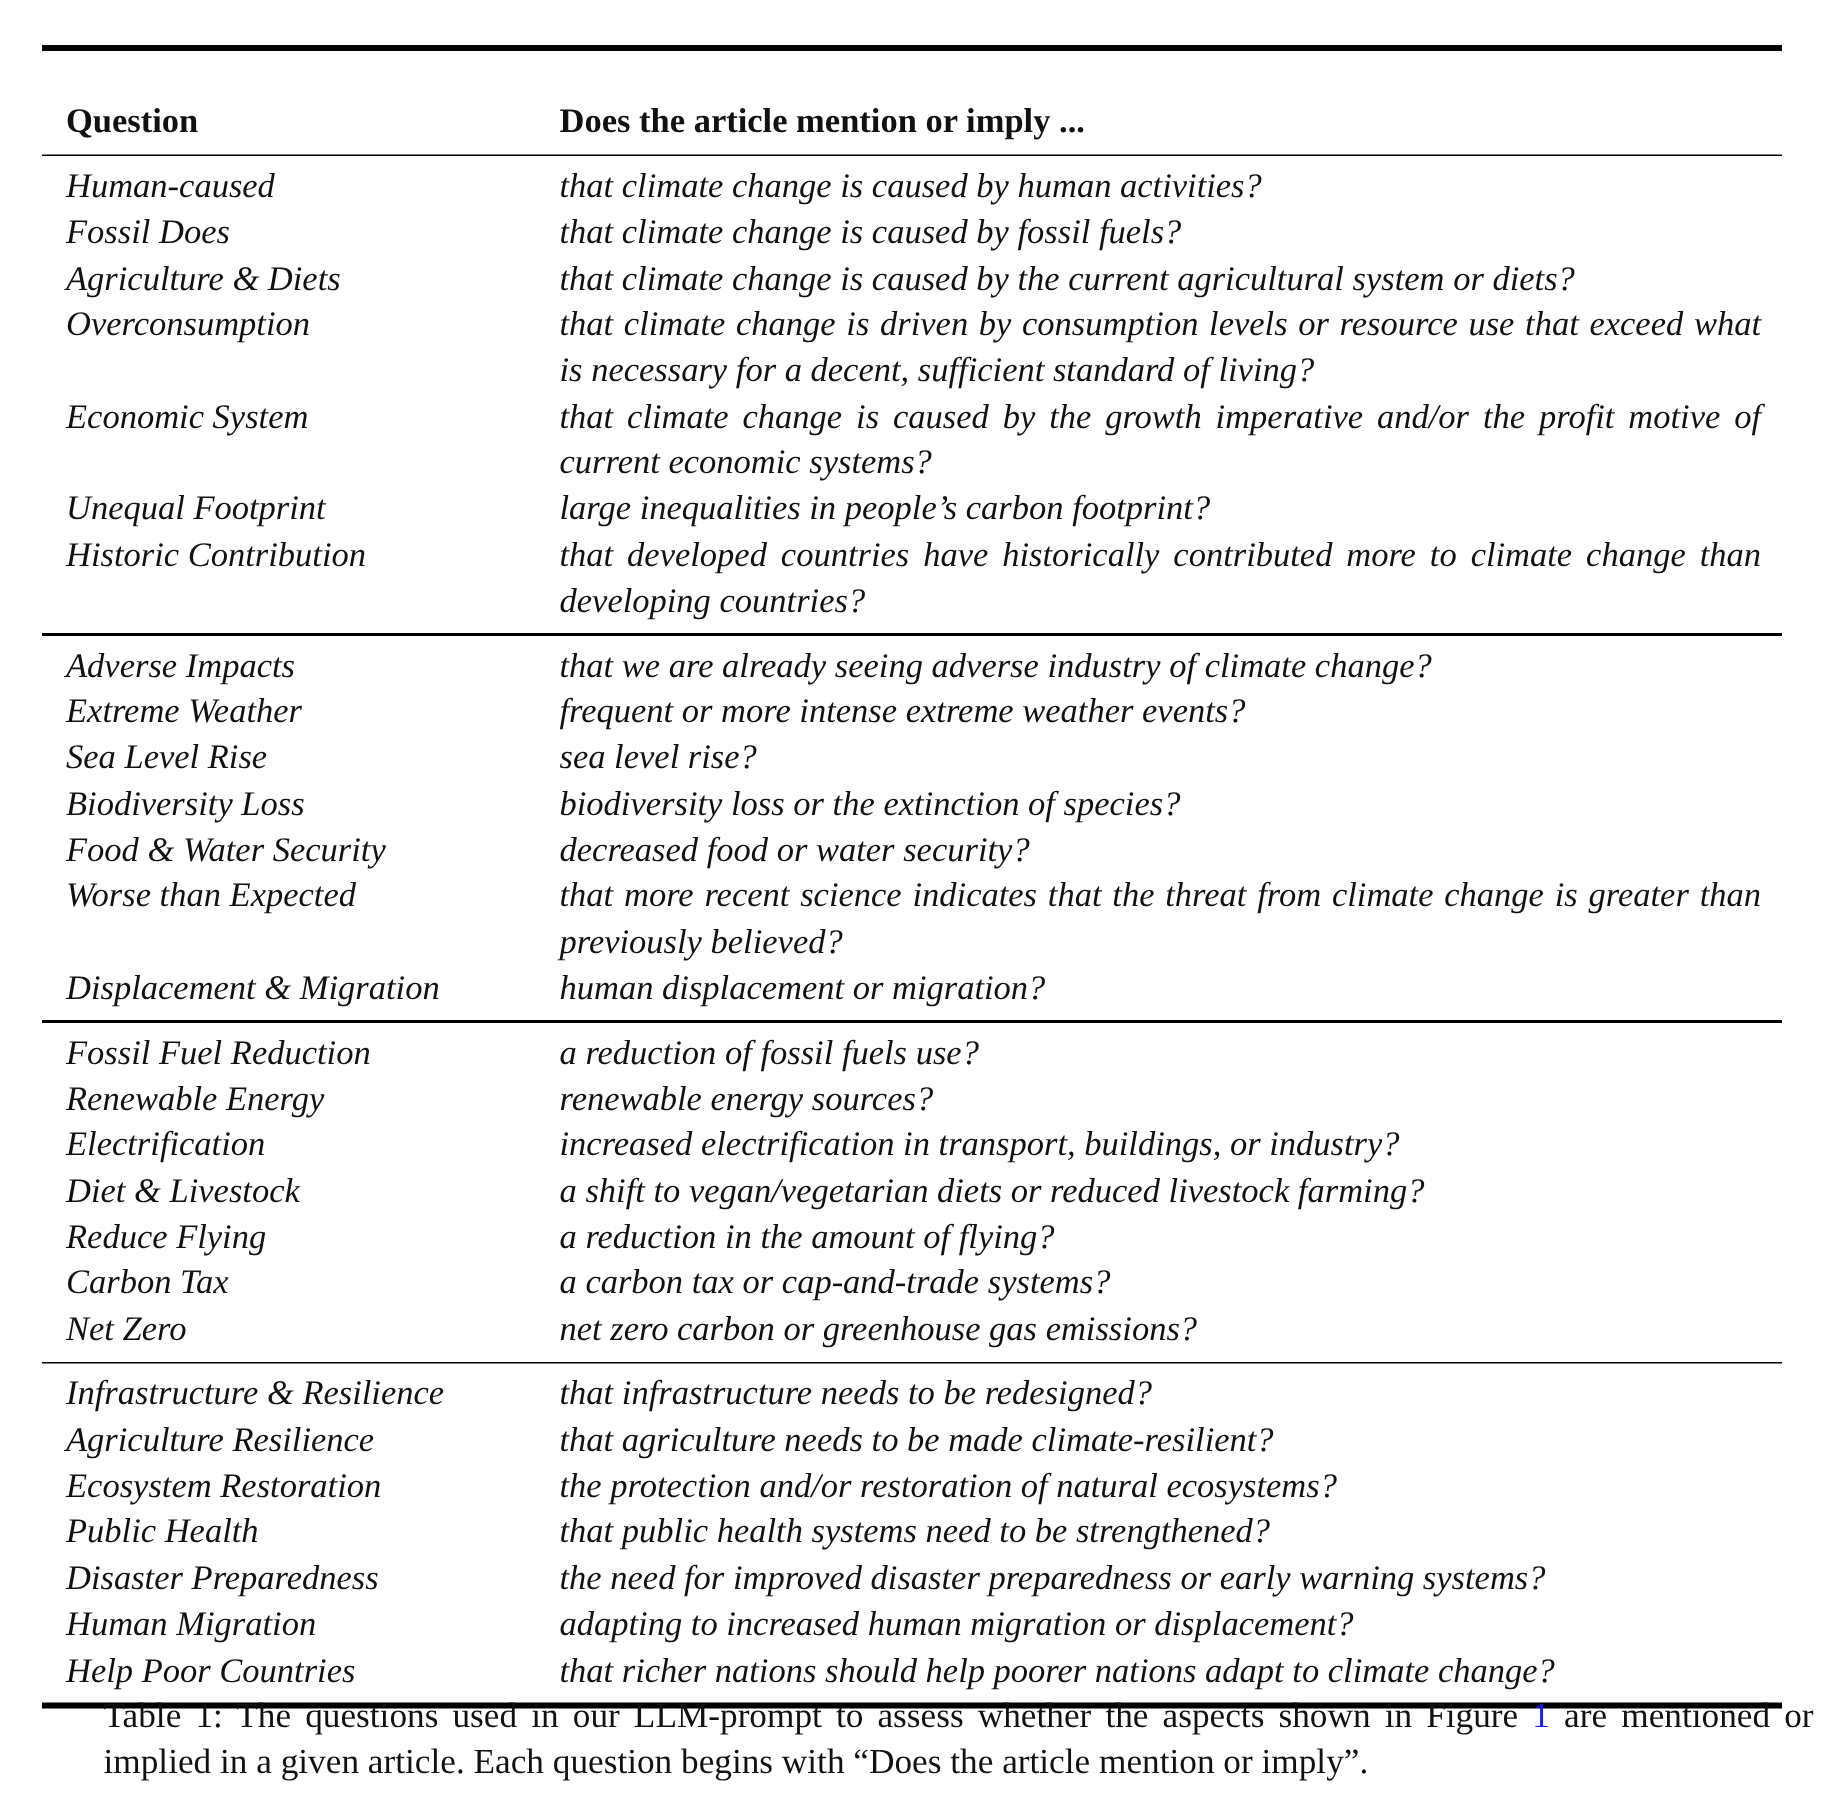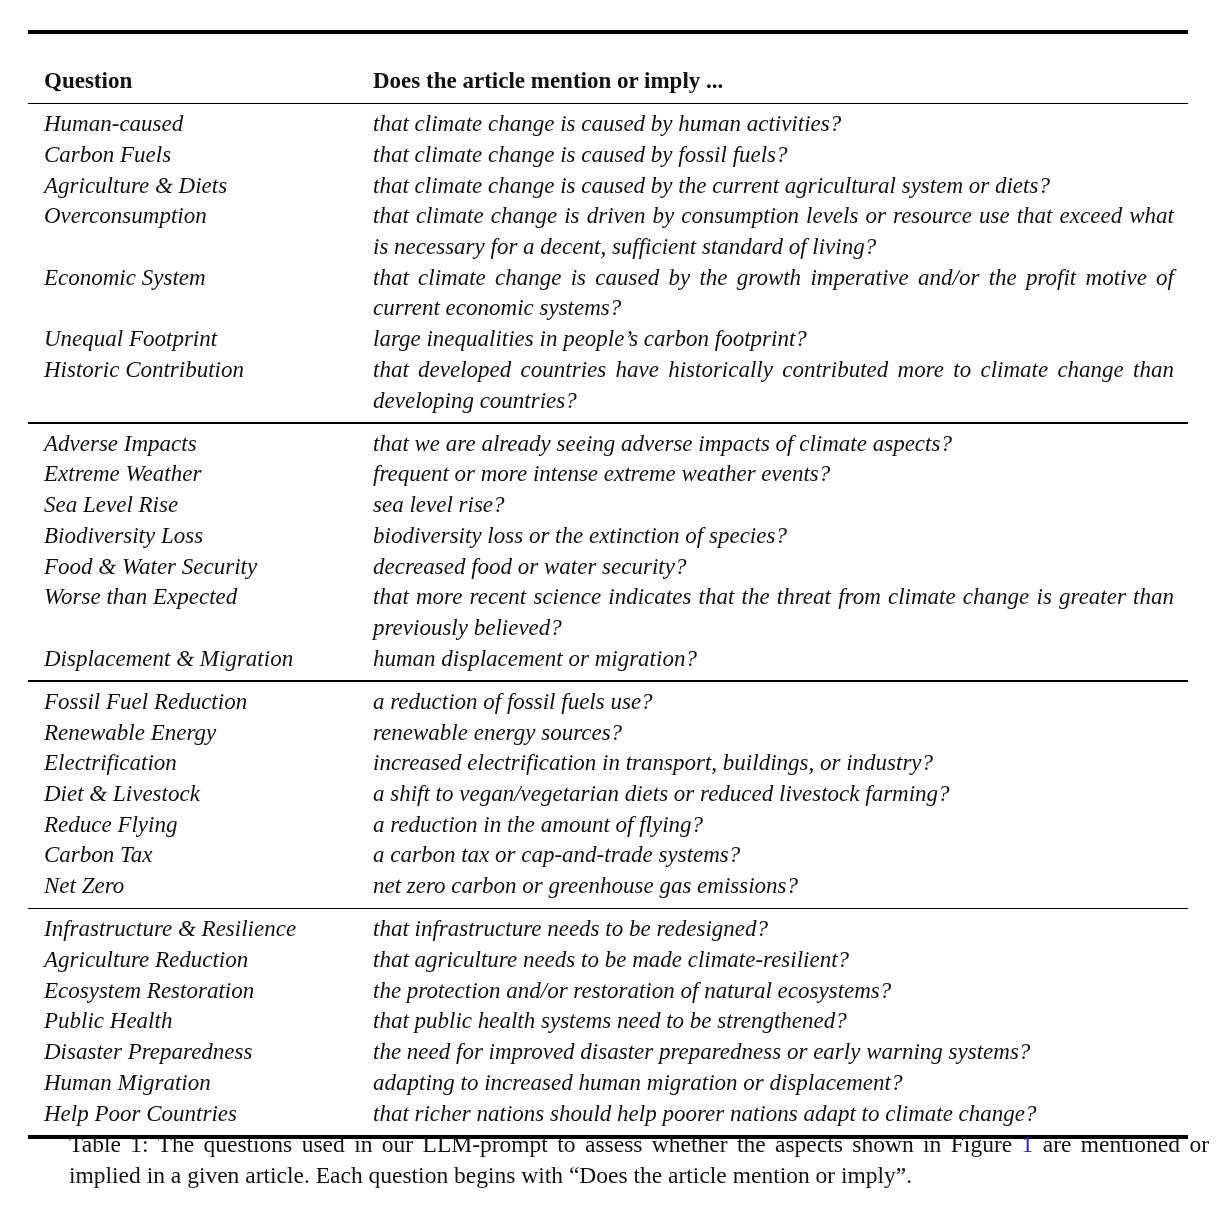--- a/index.html
+++ b/index.html
@@ -25,21 +25,21 @@
     <div class="c2">Does the article mention or imply ...</div>
   </div>
   <div class="rule-thin"></div>
   <div id="sections">
       <div class="section">
         <div class="row">
           <div class="c1">Human-caused</div>
           <div class="c2">that climate change is caused by human activities?</div>
         </div>
         <div class="row">
-          <div class="c1">Carbon Fuels</div>
+          <div class="c1">Fossil Does</div>
           <div class="c2">that climate change is caused by fossil fuels?</div>
         </div>
         <div class="row">
           <div class="c1">Agriculture &amp; Diets</div>
           <div class="c2">that climate change is caused by the current agricultural system or diets?</div>
         </div>
         <div class="row">
           <div class="c1">Overconsumption</div>
           <div class="c2">that climate change is driven by consumption levels or resource use that exceed what is necessary for a decent, sufficient standard of living?</div>
         </div>
@@ -53,21 +53,21 @@
         </div>
         <div class="row">
           <div class="c1">Historic Contribution</div>
           <div class="c2">that developed countries have historically contributed more to climate change than developing countries?</div>
         </div>
       </div>
       <div class="rule-thin"></div>
       <div class="section">
         <div class="row">
           <div class="c1">Adverse Impacts</div>
-          <div class="c2">that we are already seeing adverse impacts of climate aspects?</div>
+          <div class="c2">that we are already seeing adverse industry of climate change?</div>
         </div>
         <div class="row">
           <div class="c1">Extreme Weather</div>
           <div class="c2">frequent or more intense extreme weather events?</div>
         </div>
         <div class="row">
           <div class="c1">Sea Level Rise</div>
           <div class="c2">sea level rise?</div>
         </div>
         <div class="row">
@@ -118,21 +118,21 @@
           <div class="c2">net zero carbon or greenhouse gas emissions?</div>
         </div>
       </div>
       <div class="rule-thin"></div>
       <div class="section">
         <div class="row">
           <div class="c1">Infrastructure &amp; Resilience</div>
           <div class="c2">that infrastructure needs to be redesigned?</div>
         </div>
         <div class="row">
-          <div class="c1">Agriculture Reduction</div>
+          <div class="c1">Agriculture Resilience</div>
           <div class="c2">that agriculture needs to be made climate-resilient?</div>
         </div>
         <div class="row">
           <div class="c1">Ecosystem Restoration</div>
           <div class="c2">the protection and/or restoration of natural ecosystems?</div>
         </div>
         <div class="row">
           <div class="c1">Public Health</div>
           <div class="c2">that public health systems need to be strengthened?</div>
         </div>

